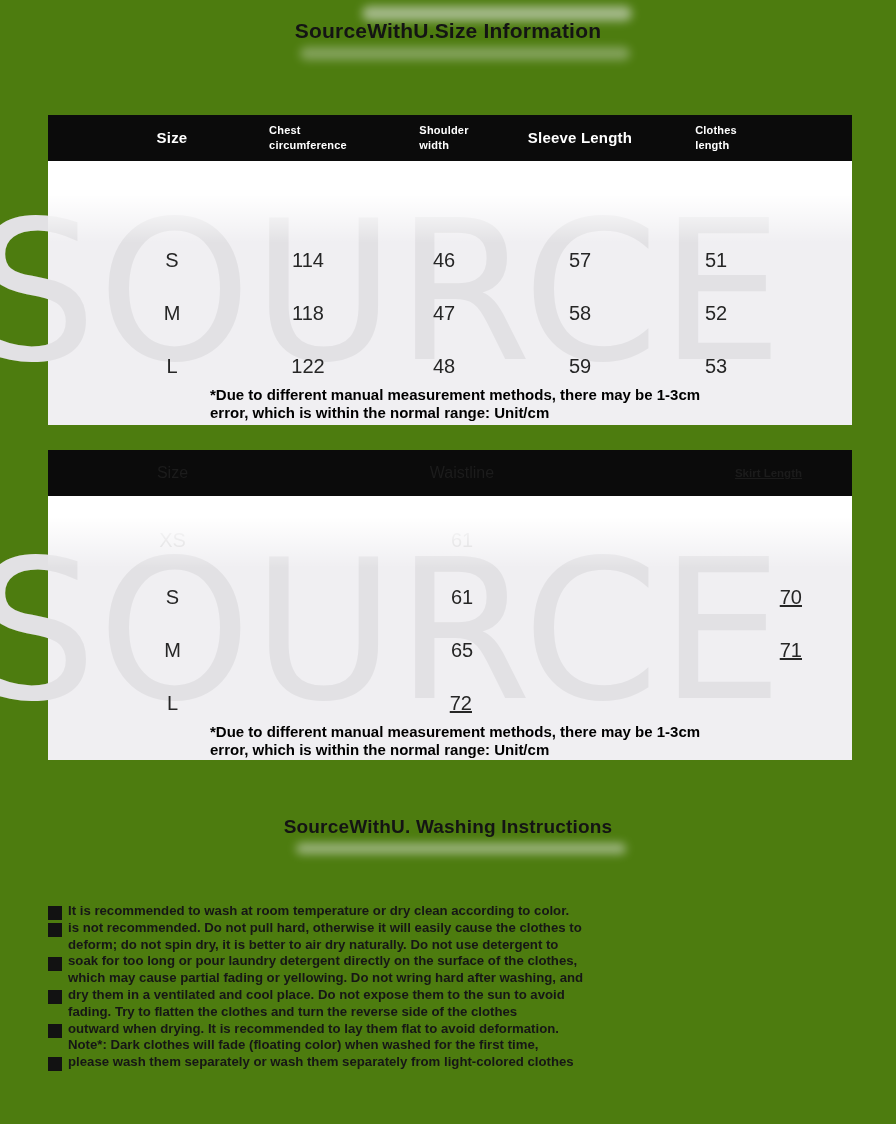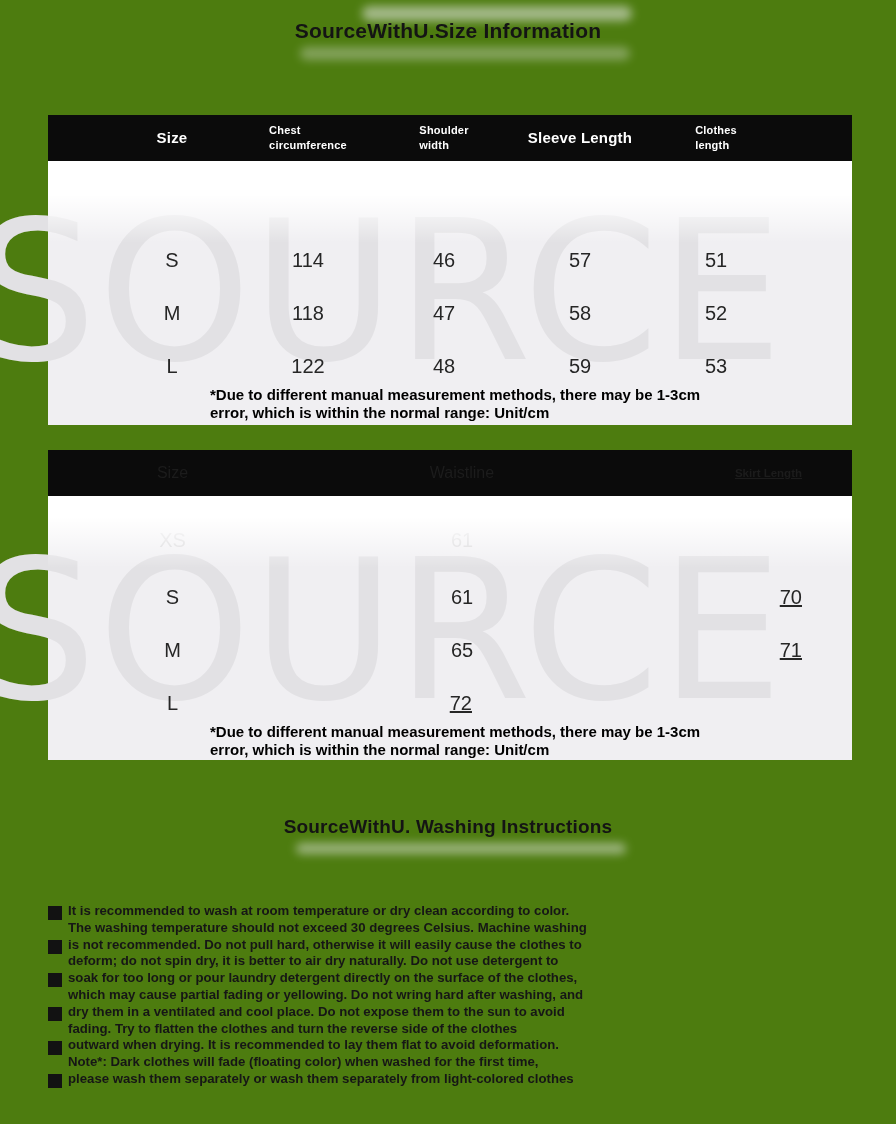--- a/index.html
+++ b/index.html
@@ -164,24 +164,20 @@
     <div>*Due to different manual measurement methods, there may be 1-3cm</div>
     <div>error, which is within the normal range: Unit/cm</div>
   </div>
 
   <div class="wash">
     <div class="wline">
       <div class="wbul"></div>
       <div class="wtext">It is recommended to wash at room temperature or dry clean according to color.</div>
     </div>
     <div class="wline">
-      <div class="wbul hidden"></div>
-      <div class="wtext">The washing temperature should not exceed 30 degrees Celsius. Machine washing</div>
-    </div>
-    <div class="wline">
       <div class="wbul"></div>
       <div class="wtext">is not recommended. Do not pull hard, otherwise it will easily cause the clothes to</div>
     </div>
     <div class="wline">
       <div class="wbul hidden"></div>
       <div class="wtext">deform; do not spin dry, it is better to air dry naturally. Do not use detergent to</div>
     </div>
     <div class="wline">
       <div class="wbul"></div>
       <div class="wtext">soak for too long or pour laundry detergent directly on the surface of the clothes,</div>

